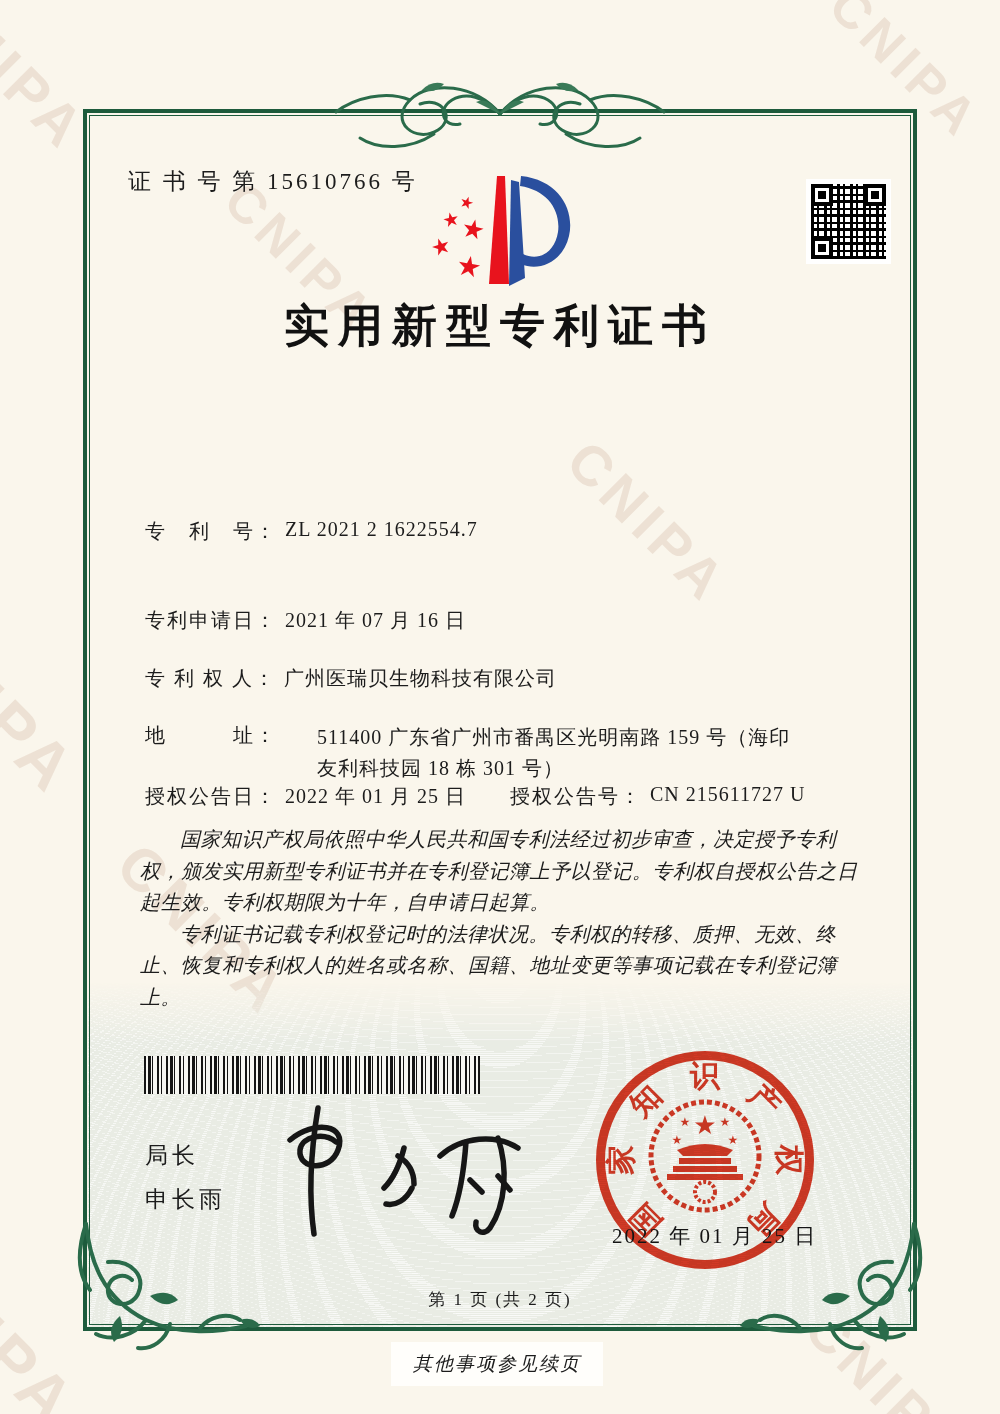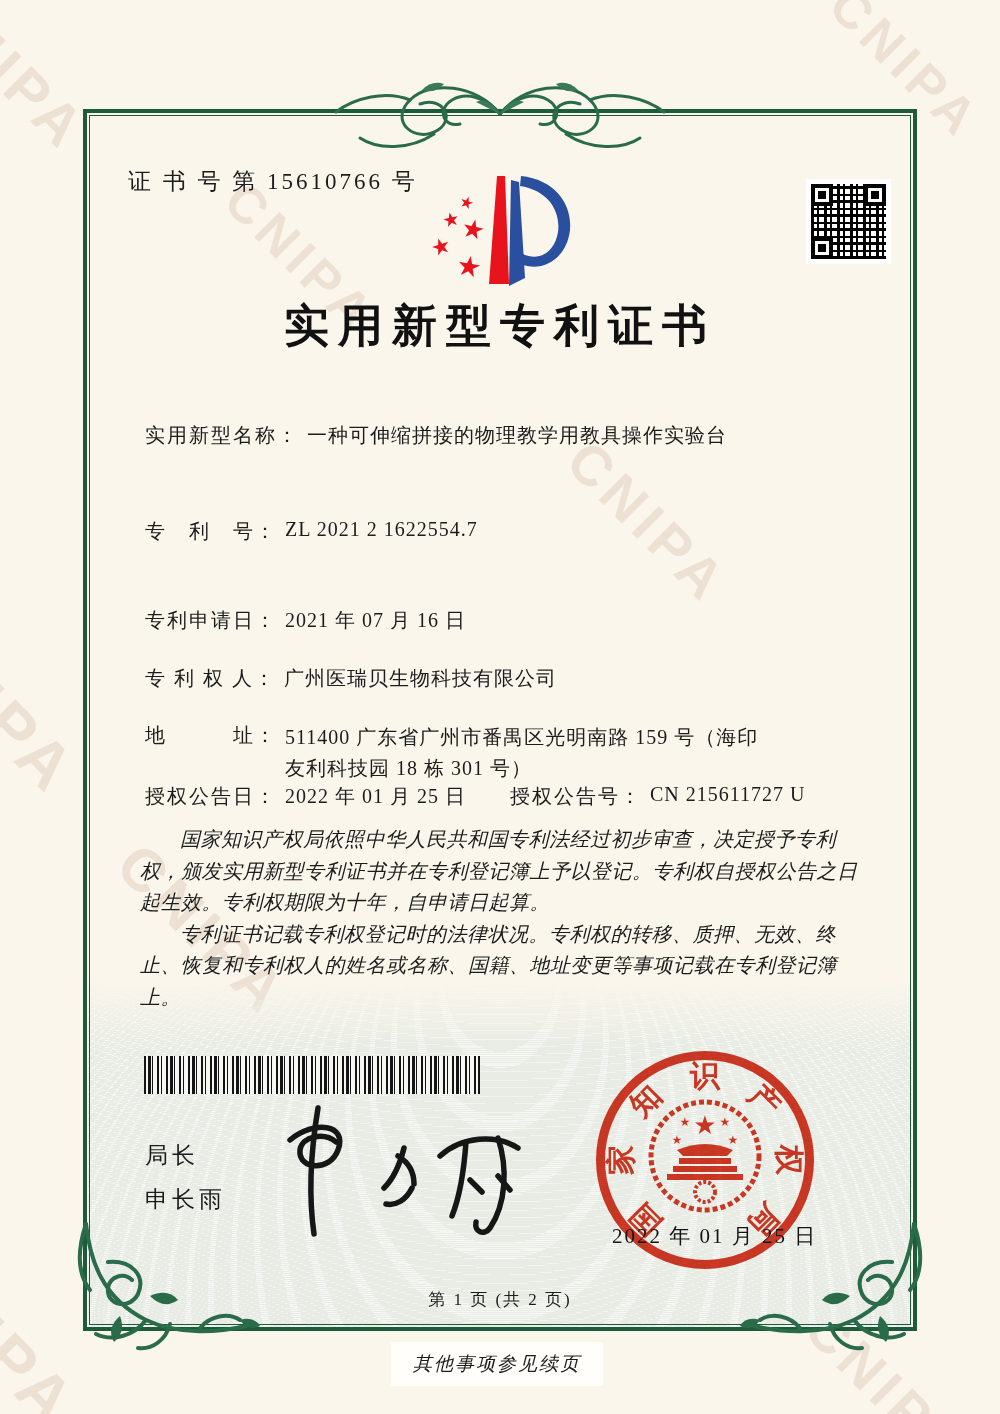--- a/index.html
+++ b/index.html
@@ -211,37 +211,33 @@
       <path d="M72,10 L80,10 L84,118 L64,118 Z"></path>
     </g>
     <g fill="#2a4f9e">
       <path d="M86,14 L94,16 L100,112 L84,120 Z"></path>
       <path d="M96,10 C134,14 150,44 144,70 C138,96 114,106 96,98 L98,88 C114,96 130,86 133,66 C136,44 122,24 95,20 Z"></path>
     </g>
   </svg>
 
   <div class="abs title">实用新型专利证书</div>
 
-  <div class="field-row" style="top:422px;">
-    <span class="flabel">实用新型名称：</span>
-    <span class="fvalue">一种可伸缩拼接的物理教学用教具操作实验台</span>
-  </div>
   <div class="field-row" style="top:518px;">
     <span class="flabel">专　利　号：</span>
     <span class="fvalue">ZL 2021 2 1622554.7</span>
   </div>
   <div class="field-row" style="top:607px;">
     <span class="flabel">专利申请日：</span>
     <span class="fvalue">2021 年 07 月 16 日</span>
   </div>
   <div class="field-row" style="top:665px;text-align:center;">
     <span class="flabel">专 利 权 人：</span>
     <span class="fvalue">广州医瑞贝生物科技有限公司</span>
   </div>
-  <div class="field-row" style="top:722px;">
+  <div class="field-row" style="top:722px;gap:32px;">
     <span class="flabel">地　　　址：</span>
     <span class="fvalue addr-value">511400 广东省广州市番禺区光明南路 159 号（海印友利科技园 18 栋 301 号）</span>
   </div>
   <div class="field-row" style="top:783px;">
     <span class="flabel">授权公告日：</span>
     <span class="fvalue">2022 年 01 月 25 日</span>
     <span class="grant-group2">
       <span class="flabel">授权公告号：</span>
       <span class="fvalue">CN 215611727 U</span>
     </span>

